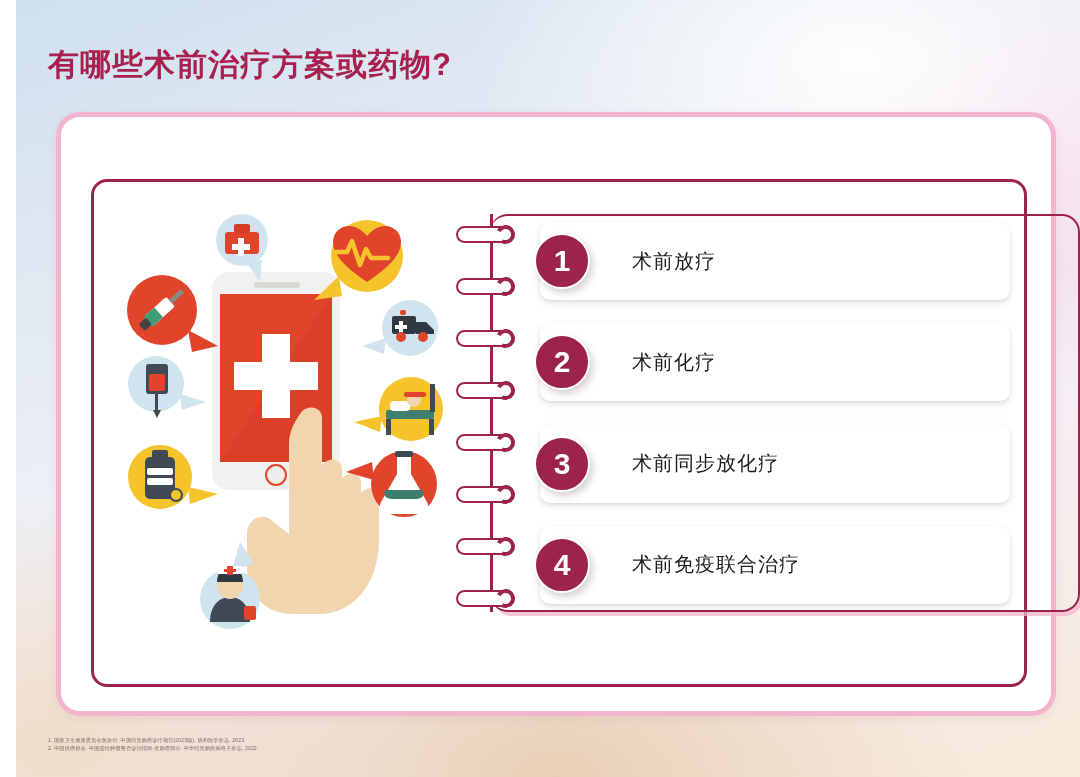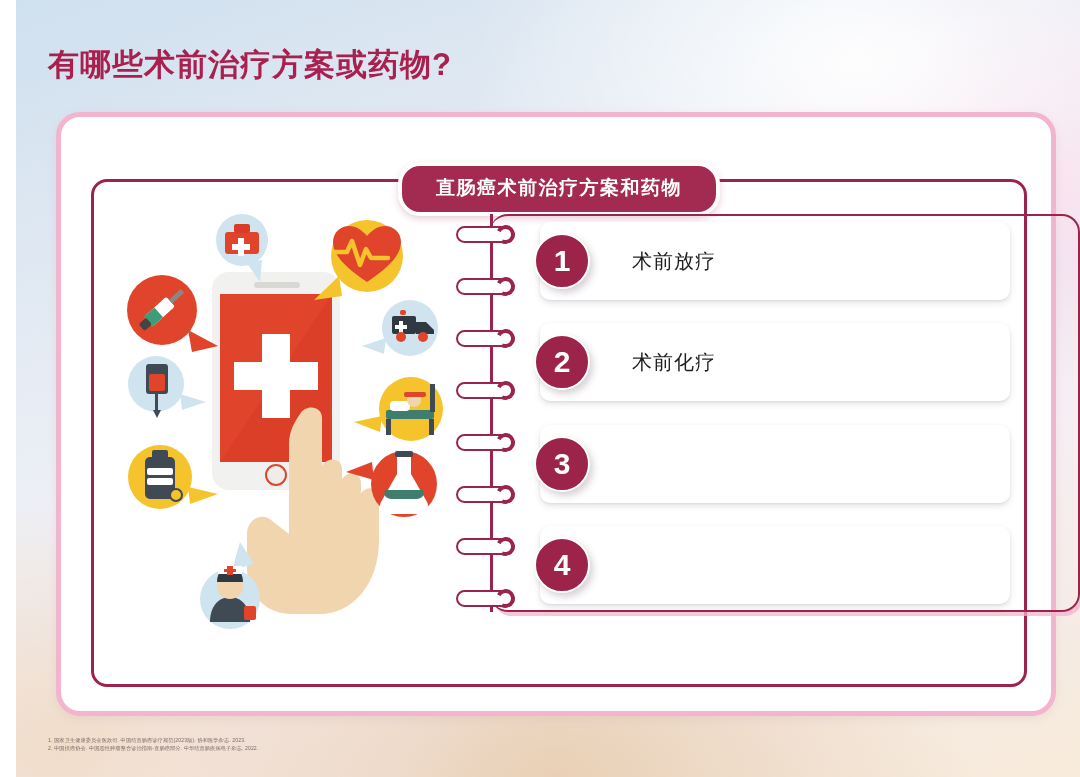--- a/index.html
+++ b/index.html
@@ -170,21 +170,20 @@
 <body>
 
 <div id="stage">
 
   <div id="page-title">有哪些术前治疗方案或药物?</div>
 
   <div id="outer-card">
 
     <div id="inner-panel">
 
-      <div id="section-pill">直肠癌术前治疗方案和药物</div>
 
       <div id="illustration">
         <svg viewBox="0 0 340 465" xmlns="http://www.w3.org/2000/svg">
 
           <g>
             <rect x="98" y="68" width="128" height="218" rx="17" fill="#f1f1ef"></rect>
             <rect x="106" y="90" width="112" height="168" fill="#e0452c"></rect>
             <path d="M106 258 L218 90 L218 258 Z" fill="#d93b24" opacity="0.55"></path>
 
             <path d="M148 130 h28 v28 h28 v28 h-28 v28 h-28 v-28 h-28 v-28 h28 z" fill="#ffffff"></path>
@@ -368,24 +367,26 @@
             <span class="item-label">术前放疗</span>
           </div>
 
           <div class="list-item">
             <span class="item-num">2</span>
             <span class="item-label">术前化疗</span>
           </div>
 
           <div class="list-item">
             <span class="item-num">3</span>
+            <span class="item-label">术前同步放化疗</span>
           </div>
 
           <div class="list-item">
             <span class="item-num">4</span>
+            <span class="item-label">术前免疫联合治疗</span>
           </div>
 
         </div>
       </div>
 
     </div>
   </div>
 
   <div id="footnotes">
     <div class="footnote-line">1. 国家卫生健康委员会医政司. 中国结直肠癌诊疗规范(2023版). 协和医学杂志. 2023.</div>

